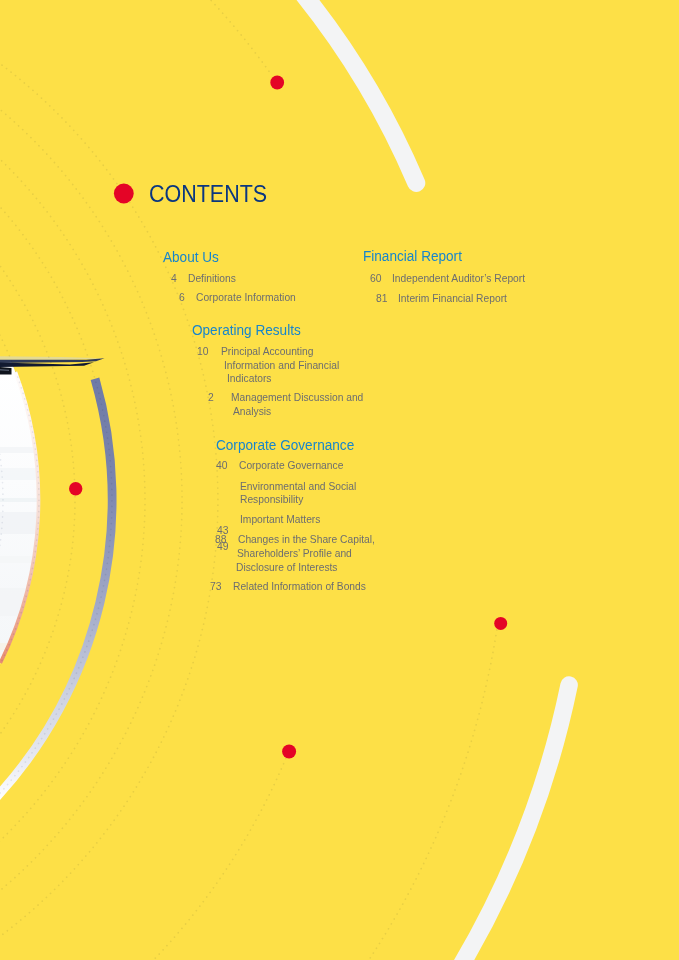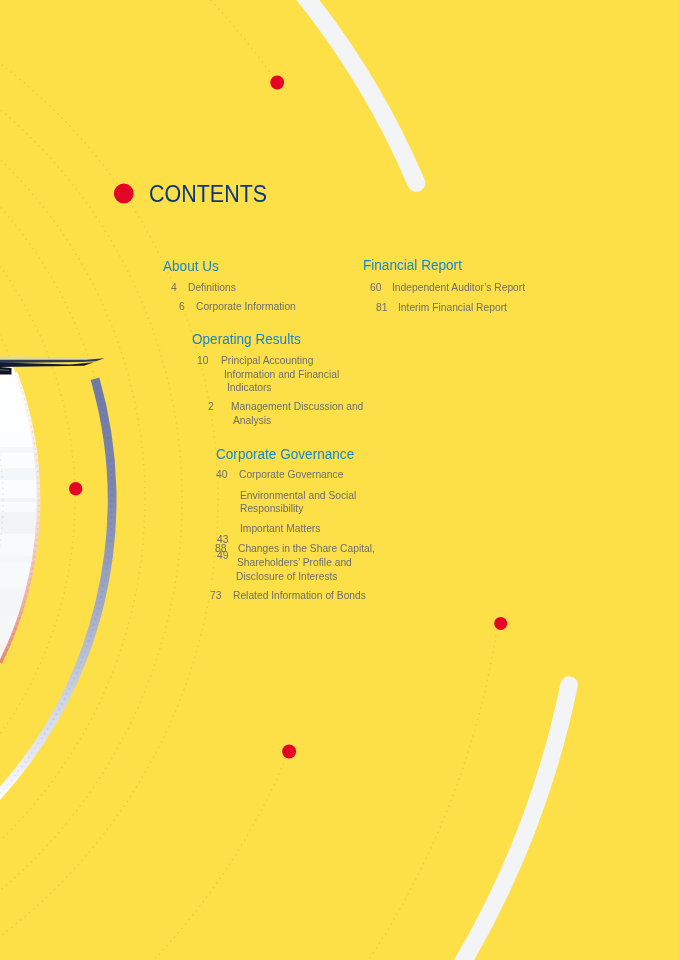--- a/index.html
+++ b/index.html
@@ -1,21 +1,21 @@
 <!DOCTYPE html>
 <html><head>
 <meta charset="utf-8">
 <title>CONTENTS</title>
 <style>
   html,body{margin:0;padding:0;background:#fff;}
   body{width:679px;height:960px;font-family:"Liberation Sans",sans-serif;overflow:hidden;}
   .page{position:relative;width:679px;height:960px;overflow:hidden;background:#fde047;}
   #bg{position:absolute;left:0;top:0;width:679px;height:960px;}
   #dots{position:absolute;left:0;top:0;width:679px;height:960px;}
-  #toc{position:absolute;left:0;top:9px;width:679px;height:928px;}
+  #toc{position:absolute;left:0;top:0;width:679px;height:928px;}
   #toc div{position:absolute;white-space:nowrap;line-height:1;transform-origin:0 0;}
   .sec-head{font-size:14.7px;color:#1785cc;transform:scaleX(0.925);}
   .ent-num{font-size:10.9px;color:#6c6d70;transform:scaleX(0.95);}
   .ent-txt{font-size:10.9px;color:#6c6d70;transform:scaleX(0.942);}
   .title-text{position:absolute;left:148.7px;top:182.5px;transform-origin:0 0;
               transform:scaleX(0.932);
               font-size:23.04px;color:#0a3680;line-height:1;white-space:nowrap;}
 </style>
 </head>
 <body>

